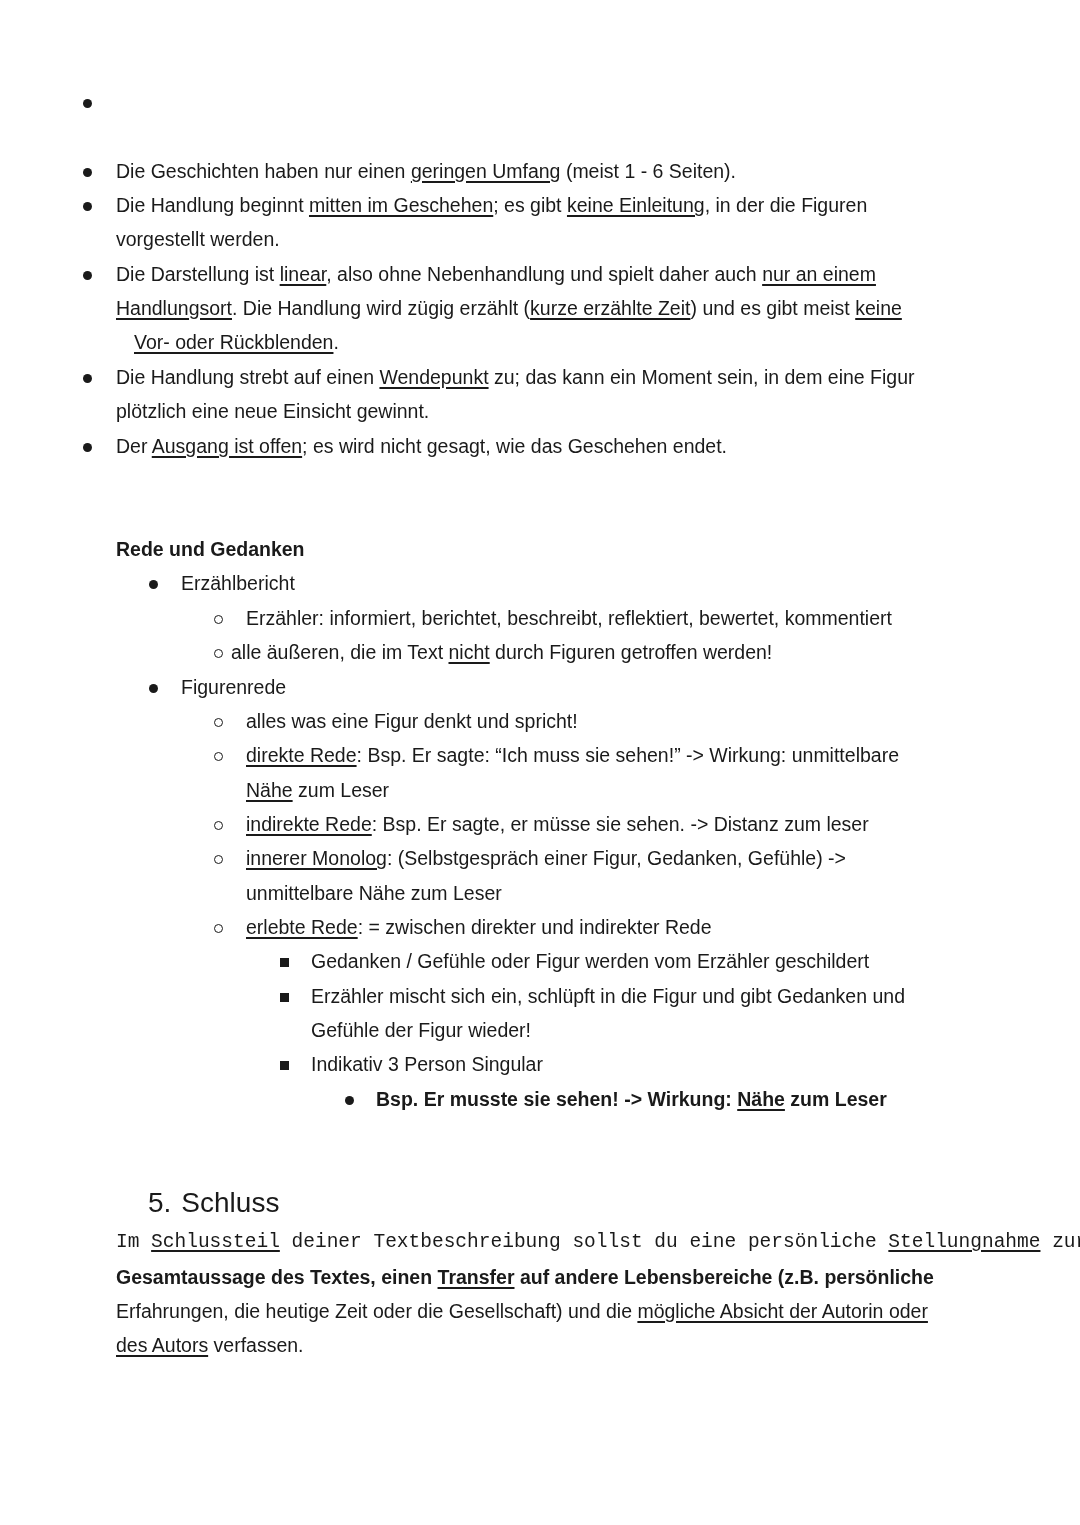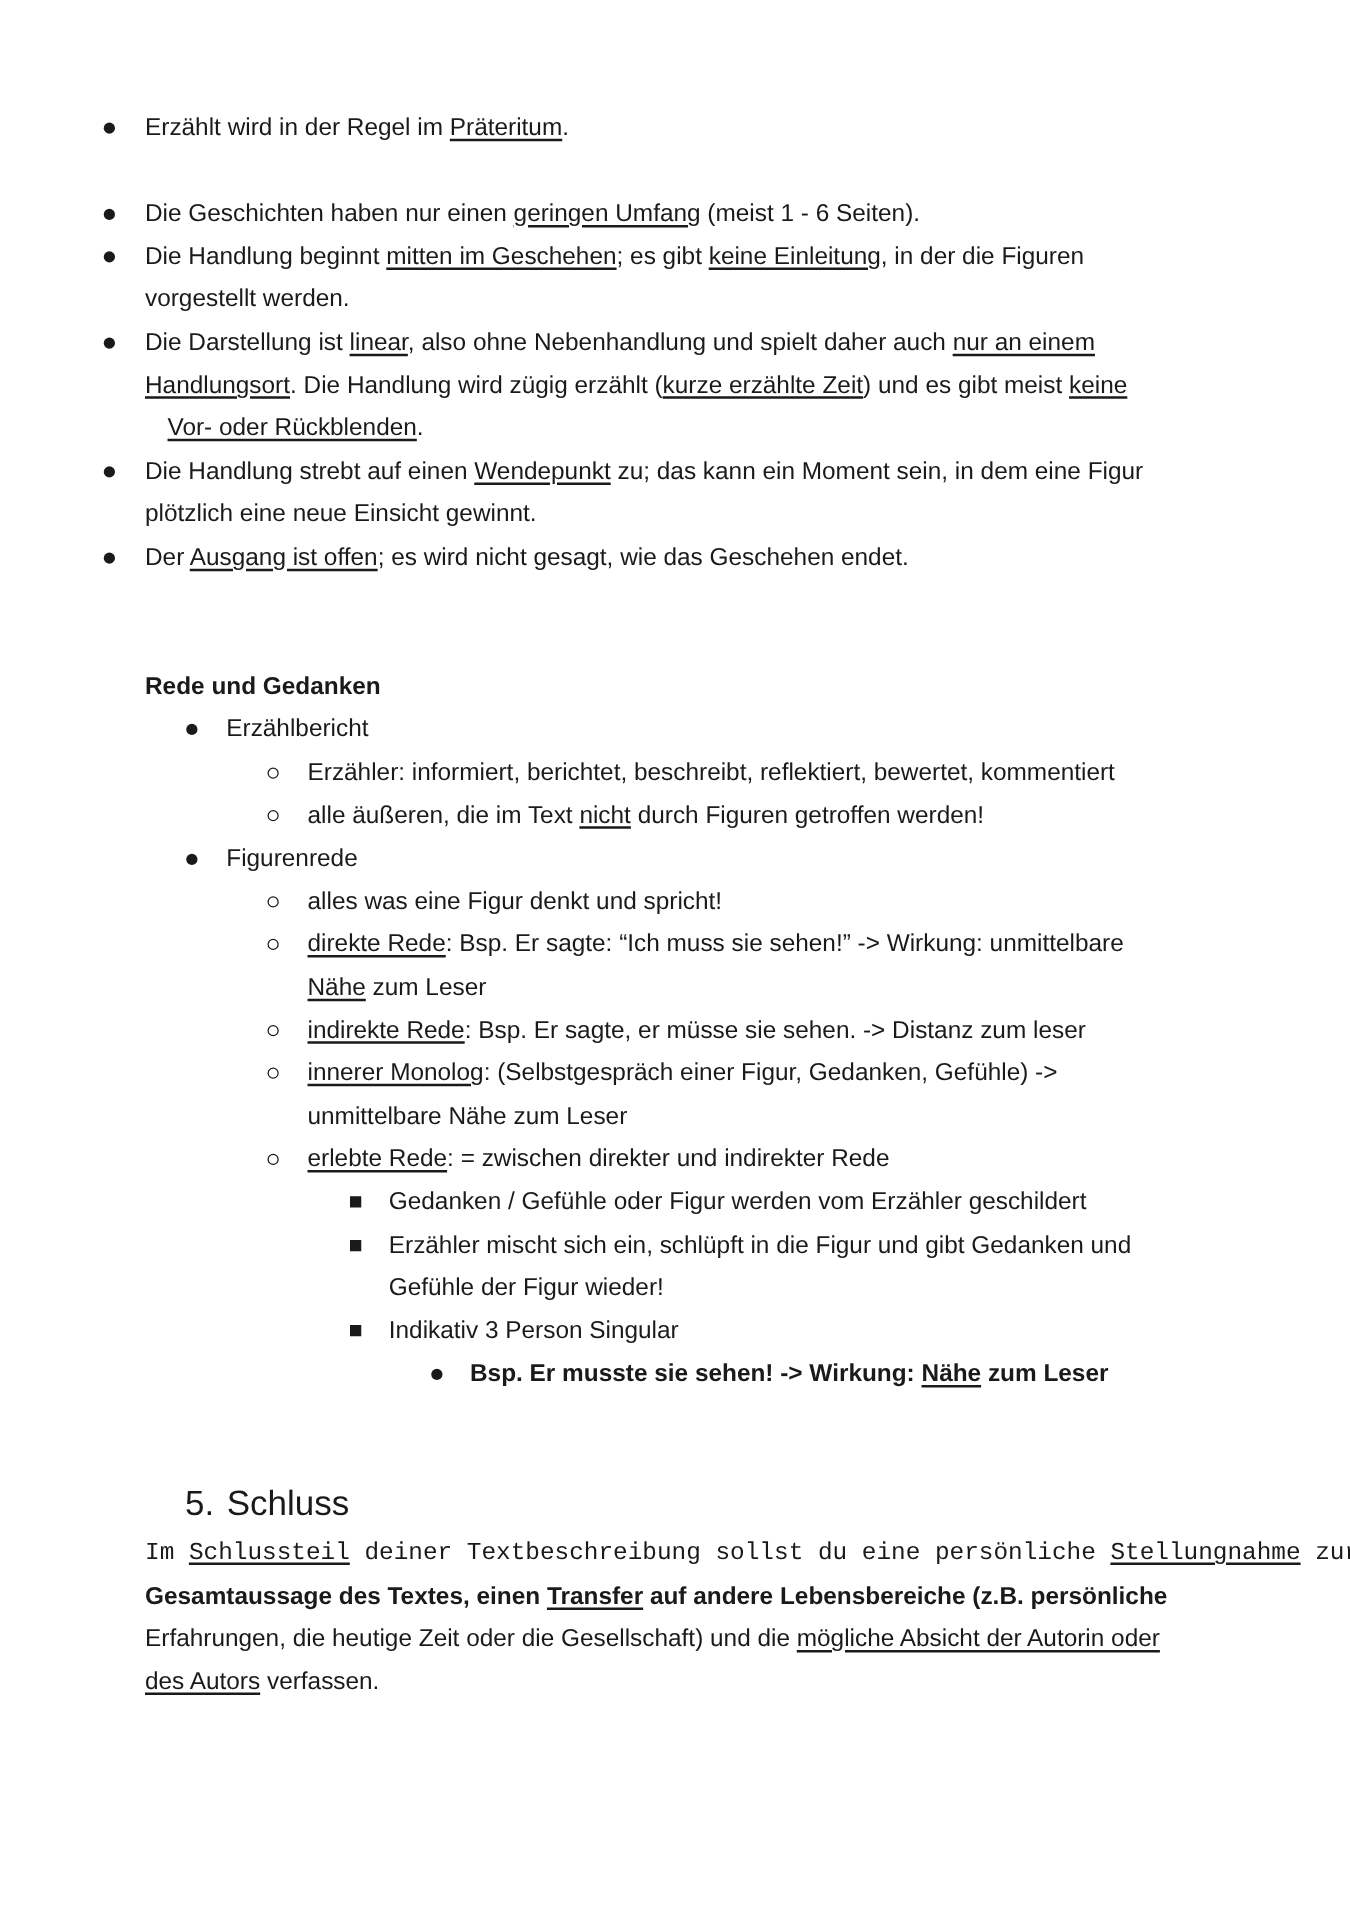--- a/index.html
+++ b/index.html
@@ -71,21 +71,20 @@
     .heading {
       font-size: 28px;
     }
   </style>
 </head>
 <body>
 
 <div class="page">
 
   <div class="bullet disc" style="left:83px; top:85px;"></div>
-  <div class="line" style="left:116px; top:85px;"><span>Erzählt wird in der Regel im </span><span class="u">Präteritum</span><span>.</span></div>
 
   <div class="bullet disc" style="left:83px; top:154px;"></div>
   <div class="line" style="left:116px; top:154px;"><span>Die Geschichten haben nur einen </span><span class="u">geringen Umfang</span><span> (meist 1 - 6 Seiten).</span></div>
 
   <div class="bullet disc" style="left:83px; top:188px;"></div>
   <div class="line" style="left:116px; top:188px;"><span>Die Handlung beginnt </span><span class="u">mitten im Geschehen</span><span>; es gibt </span><span class="u">keine Einleitung</span><span>, in der die Figuren</span></div>
   <div class="line" style="left:116px; top:222px;"><span>vorgestellt werden.</span></div>
 
   <div class="bullet disc" style="left:83px; top:257px;"></div>
   <div class="line" style="left:116px; top:257px;"><span>Die Darstellung ist </span><span class="u">linear</span><span>, also ohne Nebenhandlung und spielt daher auch </span><span class="u">nur an einem</span></div>
@@ -101,21 +100,21 @@
 
   <div class="line b" style="left:116px; top:532px;">Rede und Gedanken</div>
 
   <div class="bullet disc" style="left:149px; top:566px;"></div>
   <div class="line" style="left:181px; top:566px;">Erzählbericht</div>
 
   <div class="bullet circle" style="left:214px; top:601px;"></div>
   <div class="line" style="left:246px; top:601px;"><span>Erzähler: informiert, berichtet, beschreibt, reflektiert, bewertet, kommentiert</span></div>
 
   <div class="bullet circle" style="left:214px; top:635px;"></div>
-  <div class="line" style="left:246px; top:635px;"><span>alle äußeren, die im Text </span><span class="u">nicht</span><span> durch Figuren getroffen werden!</span></div>
+  <div class="line" style="left:231px; top:635px;"><span>alle äußeren, die im Text </span><span class="u">nicht</span><span> durch Figuren getroffen werden!</span></div>
 
   <div class="bullet disc" style="left:149px; top:670px;"></div>
   <div class="line" style="left:181px; top:670px;">Figurenrede</div>
 
   <div class="bullet circle" style="left:214px; top:704px;"></div>
   <div class="line" style="left:246px; top:704px;"><span>alles was eine Figur denkt und spricht!</span></div>
 
   <div class="bullet circle" style="left:214px; top:738px;"></div>
   <div class="line" style="left:246px; top:738px;"><span class="u">direkte Rede</span><span>: Bsp. Er sagte: “Ich muss sie sehen!” -&gt; Wirkung: unmittelbare</span></div>
   <div class="line" style="left:246px; top:773px;"><span class="u">Nähe</span><span> zum Leser</span></div>

